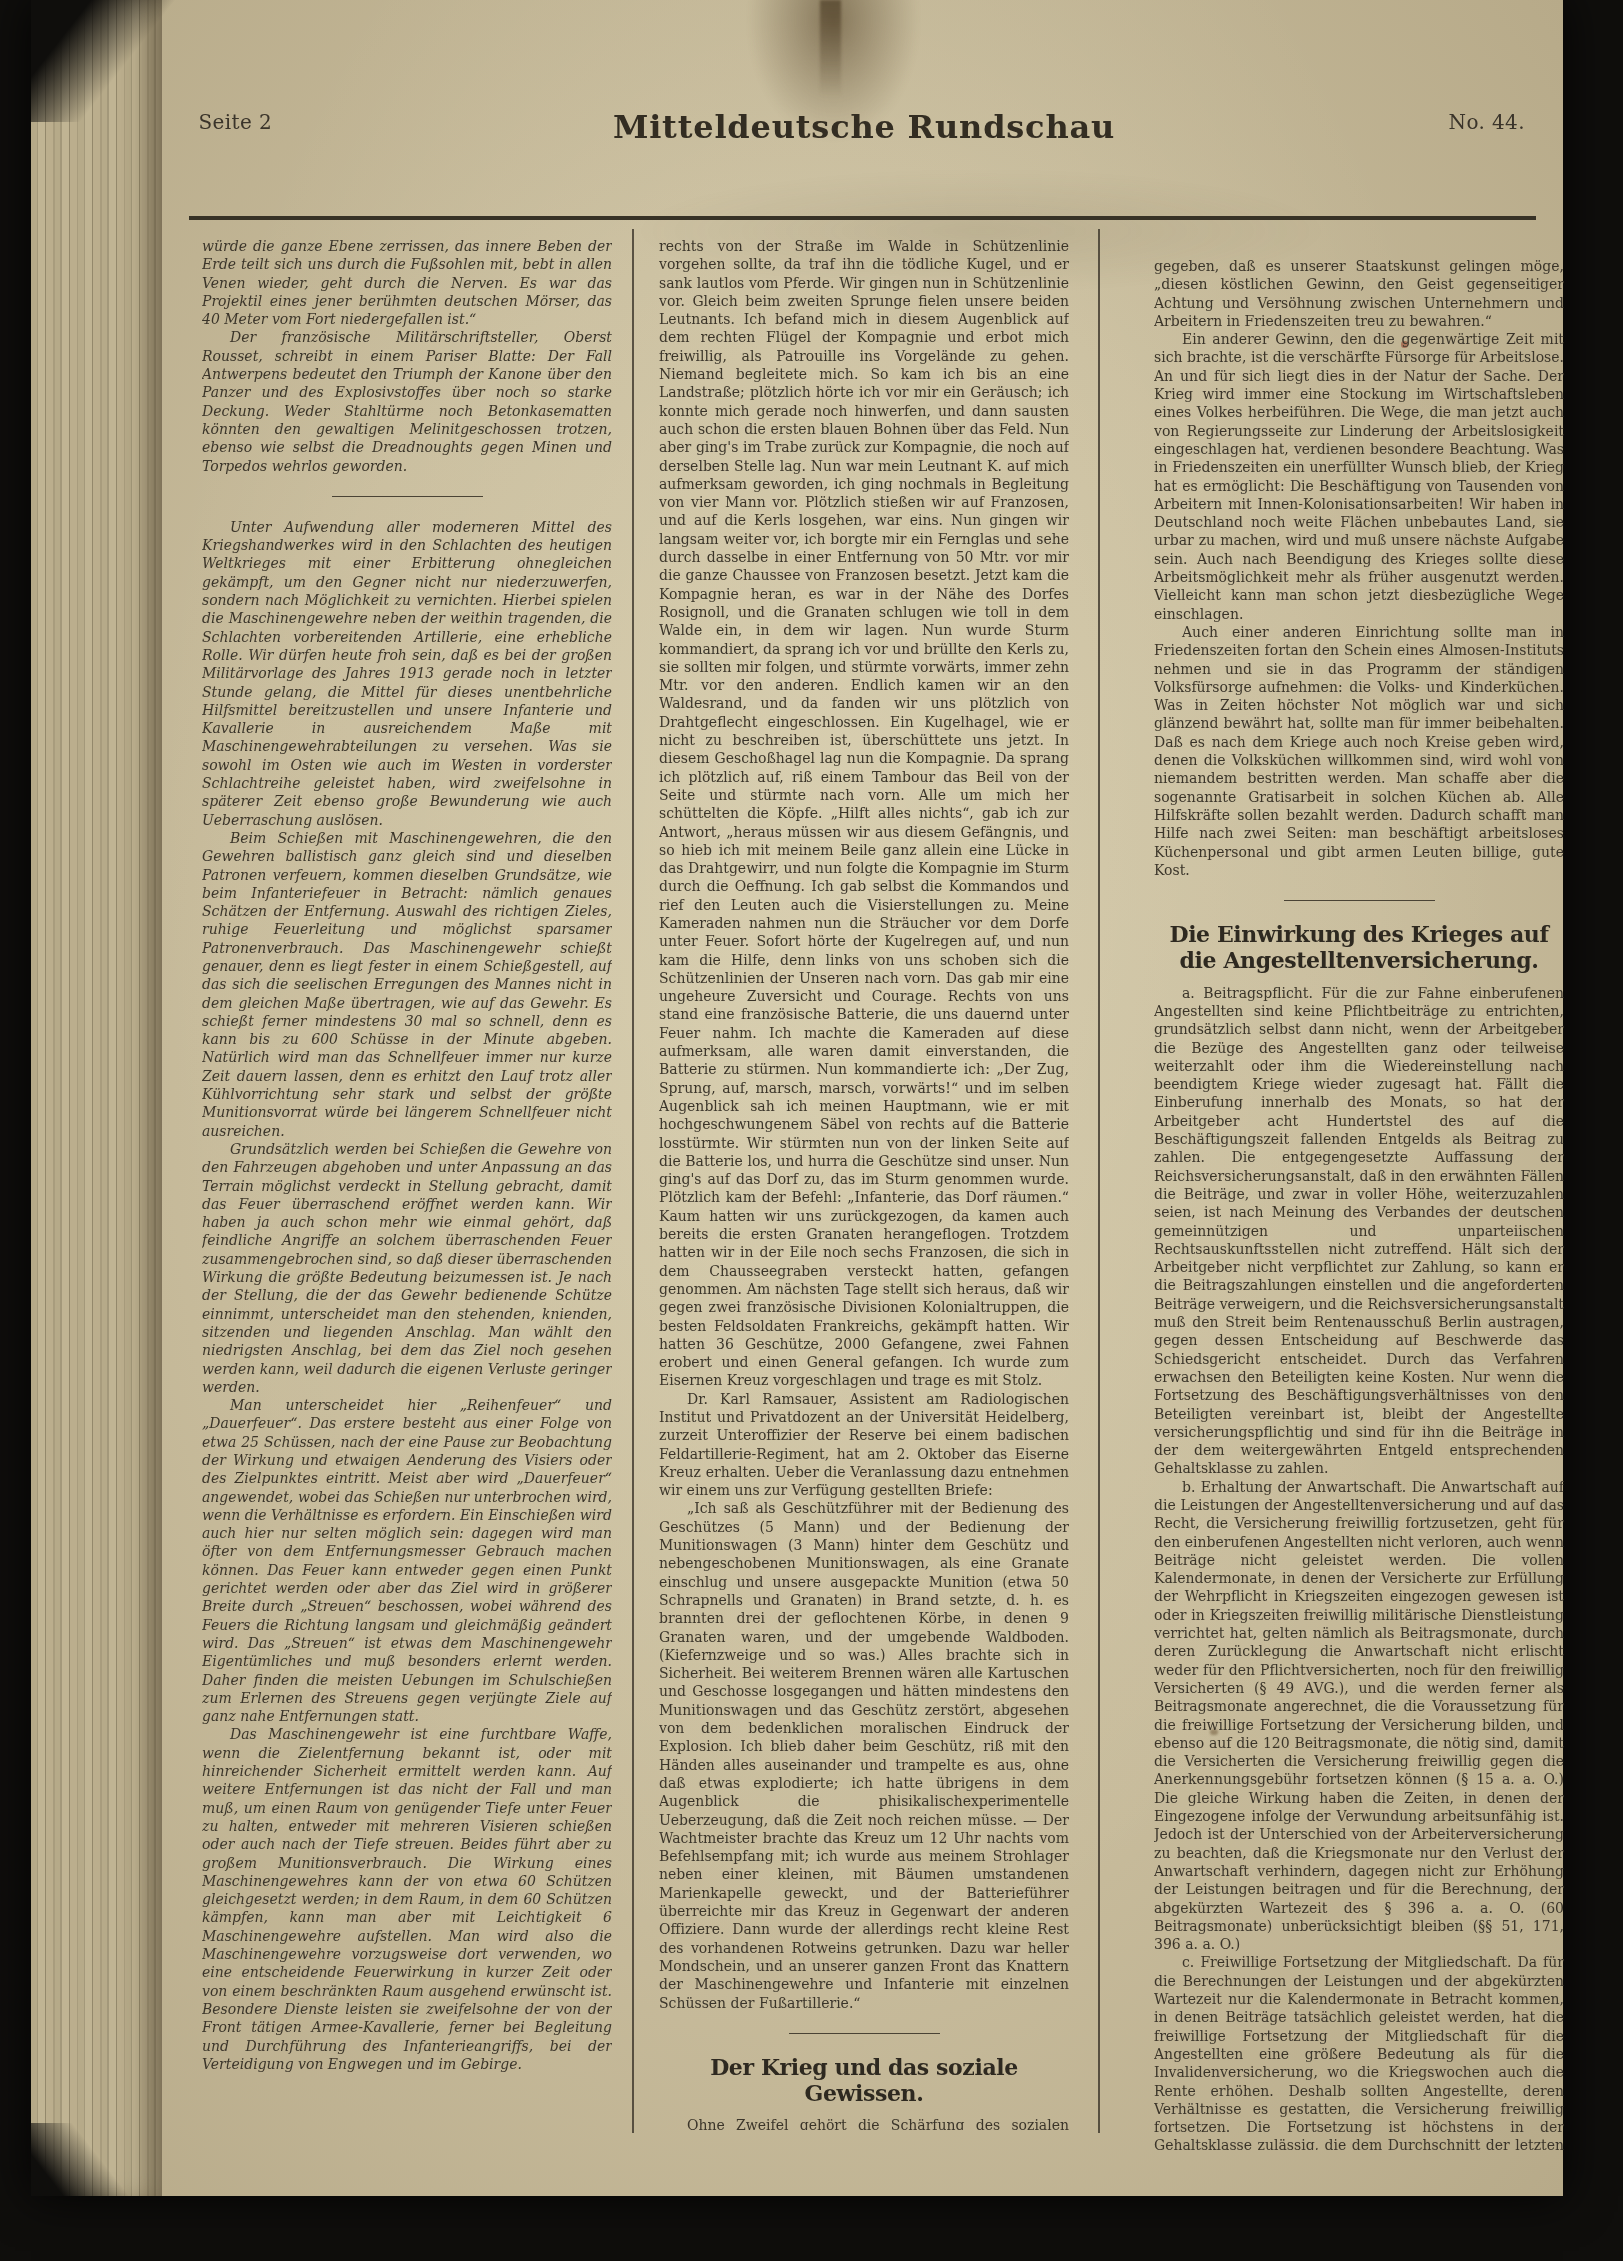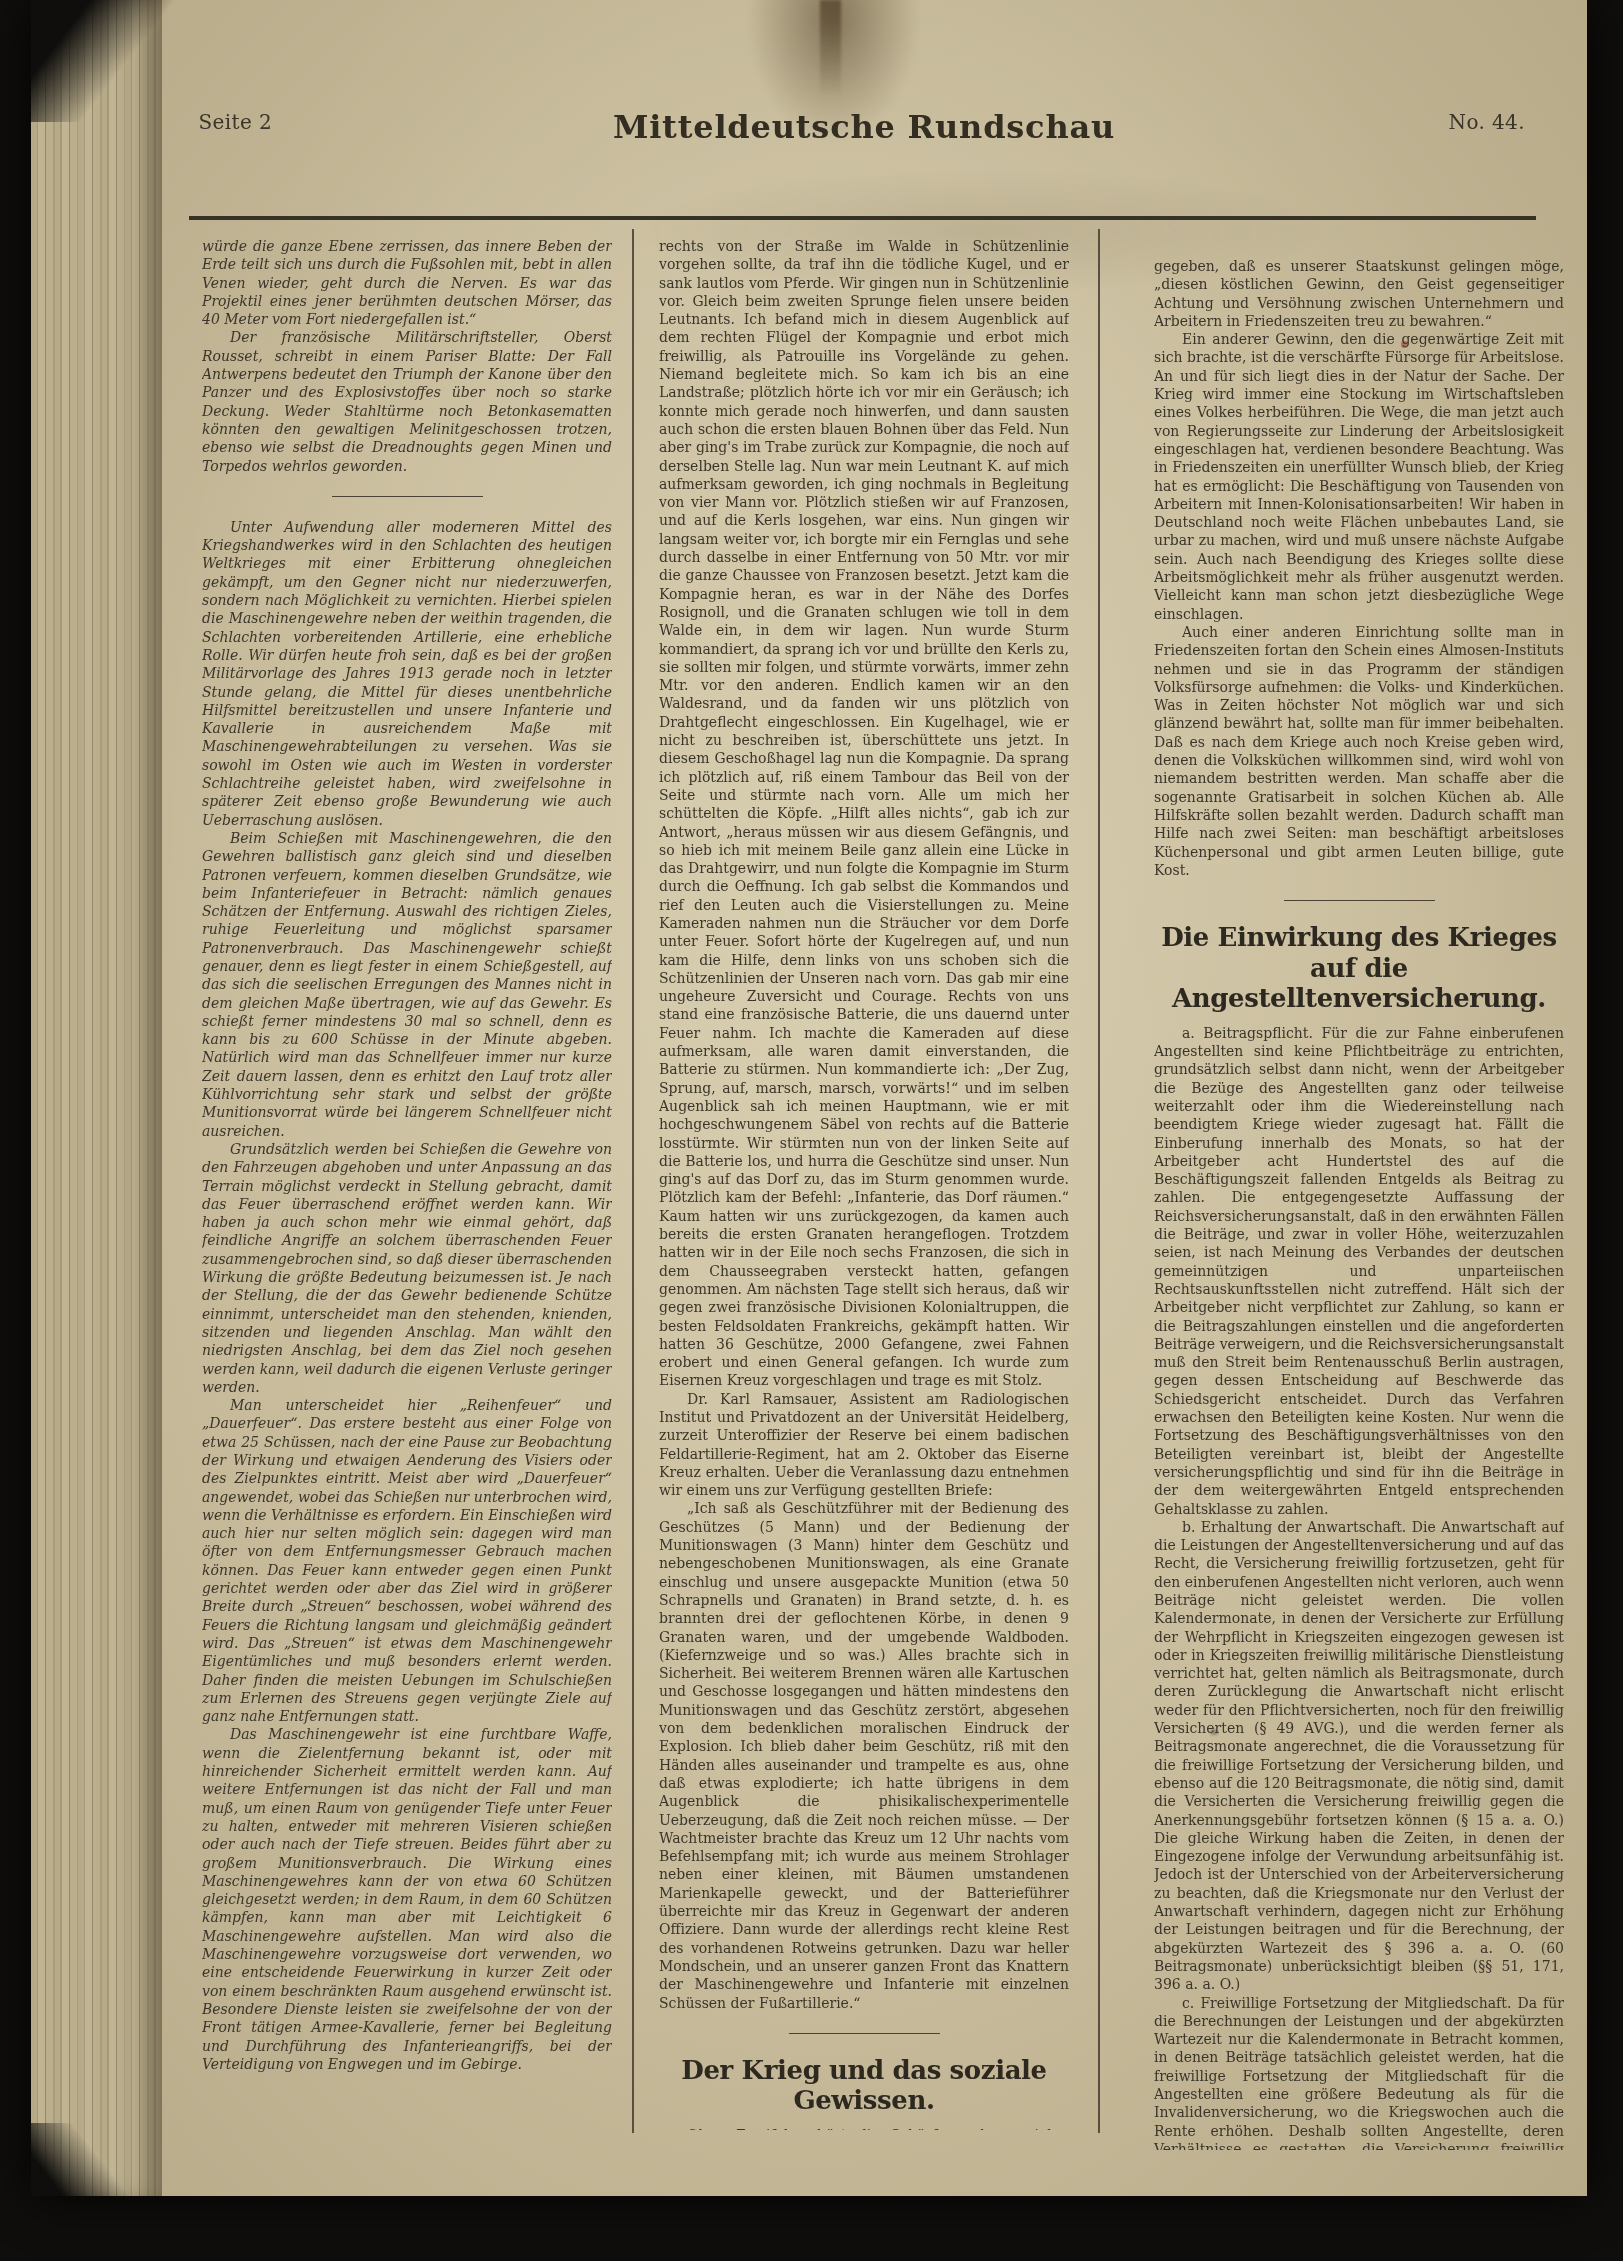--- a/index.html
+++ b/index.html
@@ -7,21 +7,20 @@
     width:1623px;height:2261px;position:relative;overflow:hidden;
     background:#0f0e0c;
     font-family:"DejaVu Serif", serif;
   }
   .scan-page{
     position:absolute;left:31px;top:0;width:1532px;height:2196px;
     background:
       radial-gradient(ellipse at 52% 38%, rgba(255,250,225,.25), rgba(0,0,0,0) 60%),
       radial-gradient(ellipse at 50% 50%, #cdc2a2 0%, #c7bb9b 55%, #b7aa89 100%);
     box-shadow:0 0 45px rgba(0,0,0,.85);
-    padding-left:24px;
   }
   .book-edges{
     position:absolute;left:0;top:0;width:131px;height:100%;
     background:repeating-linear-gradient(90deg,
       #b6aa89 0 5.7px,#a3987a 5.7px 7.3px,#c0b493 7.3px 14px,#93886b 14px 15.4px,
       #bbae8d 15.4px 22px,#a89c7d 22px 23.5px);
     box-shadow:inset -21px 0 28px -9.7px rgba(58,46,28,.6);
   }
   .corner-dark-tl{
     position:absolute;left:0;top:0;width:154px;height:122px;
@@ -54,21 +53,21 @@
     text-align:justify;font-size:14px;line-height:18.3px;color:#3b352a;
     text-rendering:optimizeLegibility;
   }
   .col-1{left:15px;font-style:italic;}
   .col-2{left:472px;}
   .col-3{left:967px;margin-top:20px;}
   .body-p{margin:0;text-indent:28px;}
   .body-p.noind{text-indent:0;}
   .art-head{
     margin:16px 0 9.7px;text-align:center;font-weight:bold;color:#2e2920;
-    font-size:26px;line-height:1.18;letter-spacing:-0.4px;text-indent:0;
+    font-size:22px;line-height:1.18;letter-spacing:-0.4px;text-indent:0;
   }
   .art-head.big{font-size:33px;letter-spacing:0;}
   .sep{width:151px;height:0;border-top:1.6px solid #4a4335;margin:21px auto;}
   .stain-top{
     position:absolute;left:713px;top:-8px;width:179px;height:154px;
     background:radial-gradient(ellipse at 50% 18%,rgba(70,52,26,.5),rgba(70,52,26,0) 68%);
     filter:blur(2.4px);
   }
   .stain-drip{
     position:absolute;left:789px;top:0;width:21px;height:97px;

